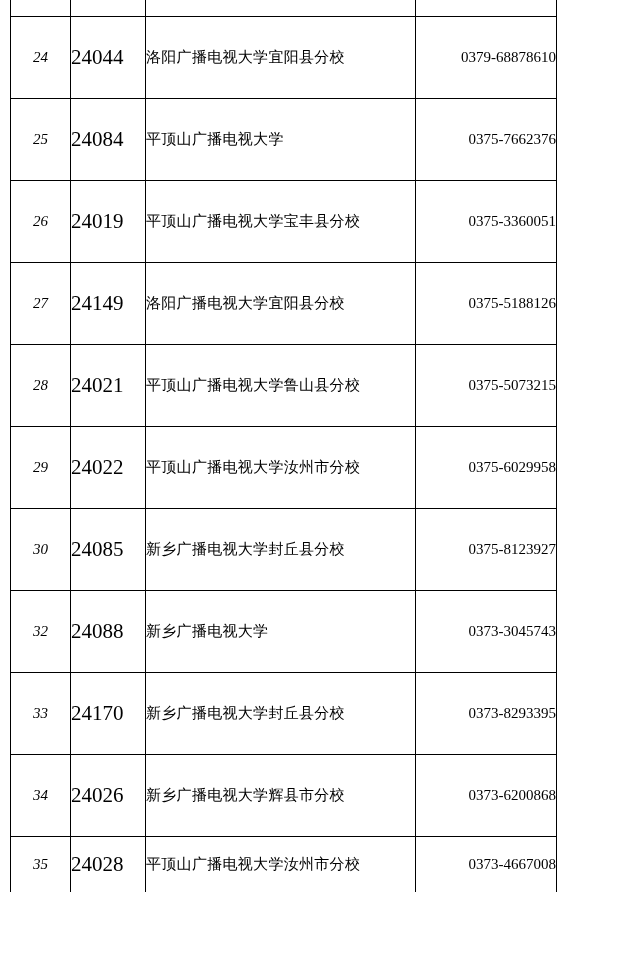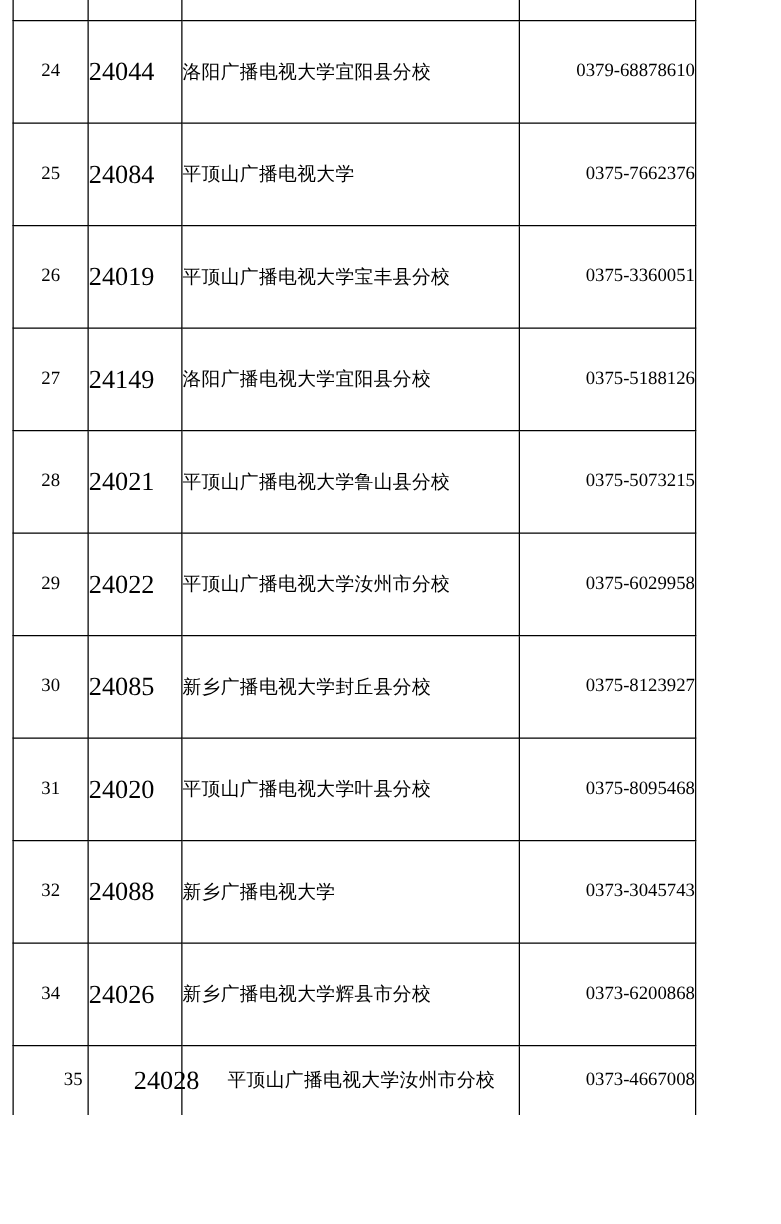--- a/index.html
+++ b/index.html
@@ -37,20 +37,21 @@
   
   col.c-index { width: 60px; }
   col.c-code  { width: 75px; }
   col.c-name  { width: 270px; }
   col.c-phone { width: 141px; }
 
   td.index {
     text-align: center;
     font-size: 15px;
     font-family: "Liberation Serif", "DejaVu Serif", serif;
+    font-style: italic;
   }
   td.code {
     font-size: 21px;
     font-family: "Liberation Serif", "DejaVu Serif", serif;
   }
   td.name {
     text-align: left;
     padding-left: 12px;
     font-size: 15px;
     font-family: "DejaVu Sans", "Liberation Sans", sans-serif;
@@ -65,21 +66,20 @@
   }
   
   tr.first-row td {
     height: 30px;
     border-top: none;
   }
   
   tr.last-row td {
     height: 56px;
     border-bottom: none;
-    padding-left: 36px;
   }
 </style>
 </head>
 <body>
 
 <div class="page">
   <table class="doc-table">
     <colgroup>
       <col class="c-index">
       <col class="c-code">
@@ -137,34 +137,34 @@
         <td class="phone">0375-6029958</td>
       </tr>
 
       <tr>
         <td class="index">30</td>
         <td class="code">24085</td>
         <td class="name">新乡广播电视大学封丘县分校</td>
         <td class="phone">0375-8123927</td>
       </tr>
 
-      <tr>
-        <td class="index">31</td>
-        <td class="code">24020</td>
-        <td class="name">平顶山广播电视大学叶县分校</td>
-        <td class="phone">0375-8095468</td>
-      </tr>
 
       <tr>
         <td class="index">32</td>
         <td class="code">24088</td>
         <td class="name">新乡广播电视大学</td>
         <td class="phone">0373-3045743</td>
       </tr>
 
+      <tr>
+        <td class="index">33</td>
+        <td class="code">24170</td>
+        <td class="name">新乡广播电视大学封丘县分校</td>
+        <td class="phone">0373-8293395</td>
+      </tr>
 
       <tr>
         <td class="index">34</td>
         <td class="code">24026</td>
         <td class="name">新乡广播电视大学辉县市分校</td>
         <td class="phone">0373-6200868</td>
       </tr>
 
       <tr class="last-row">
         <td class="index">35</td>

